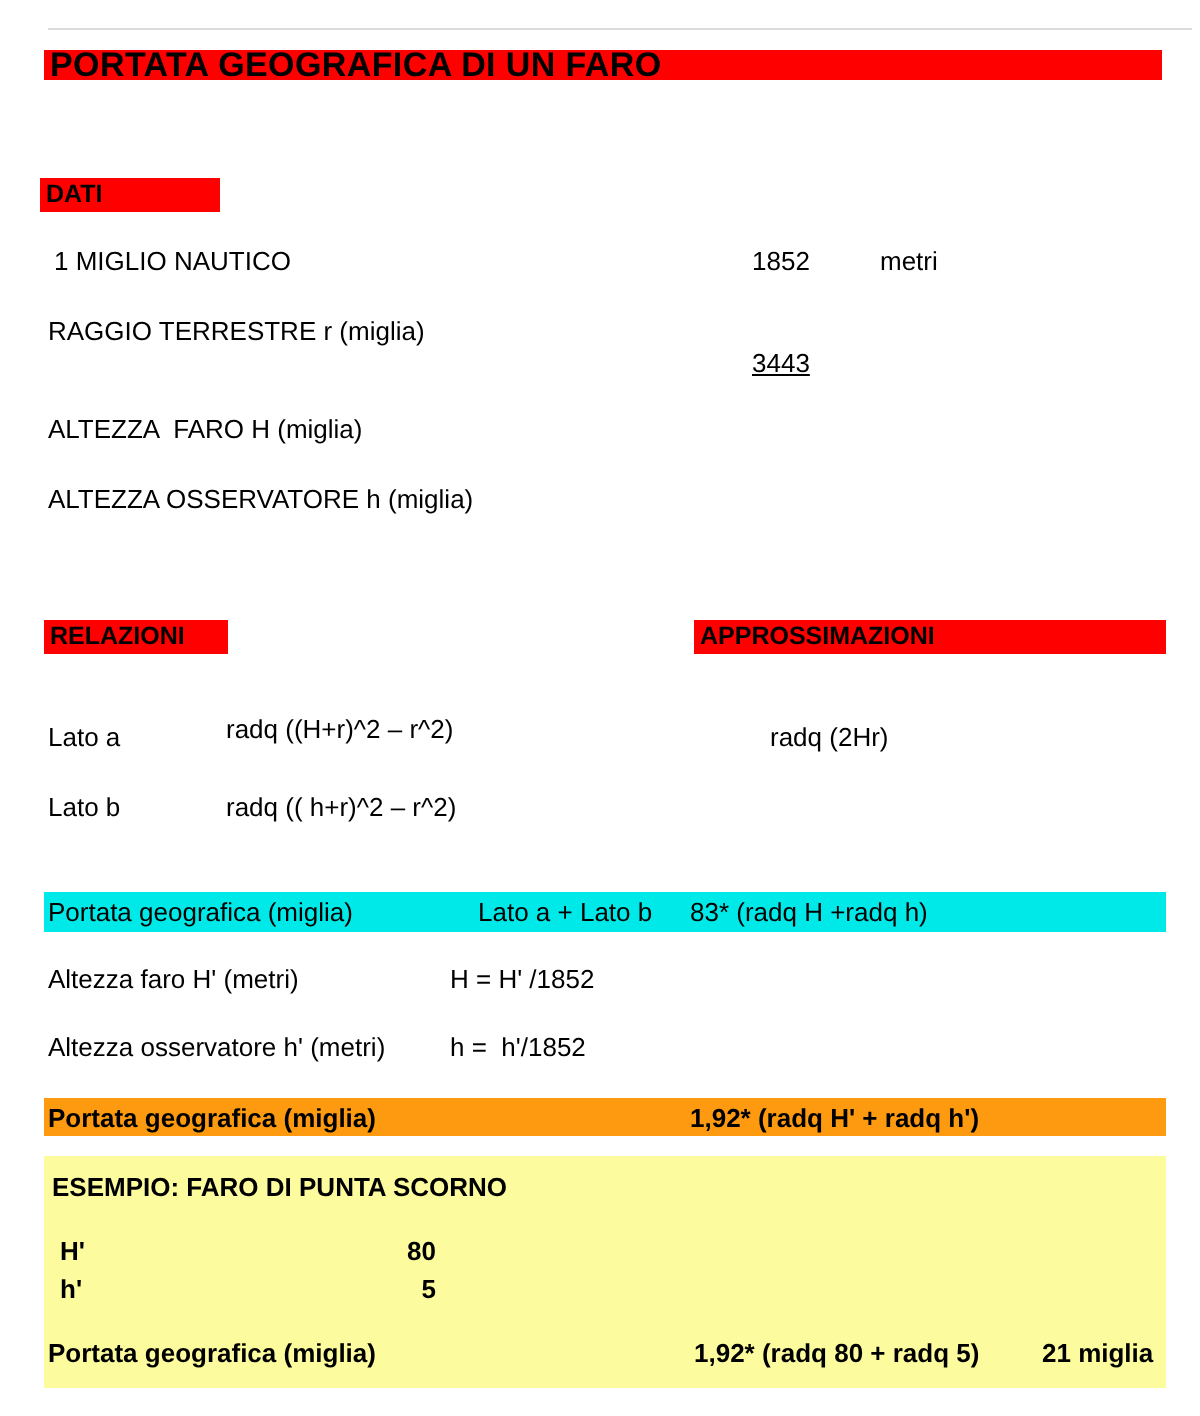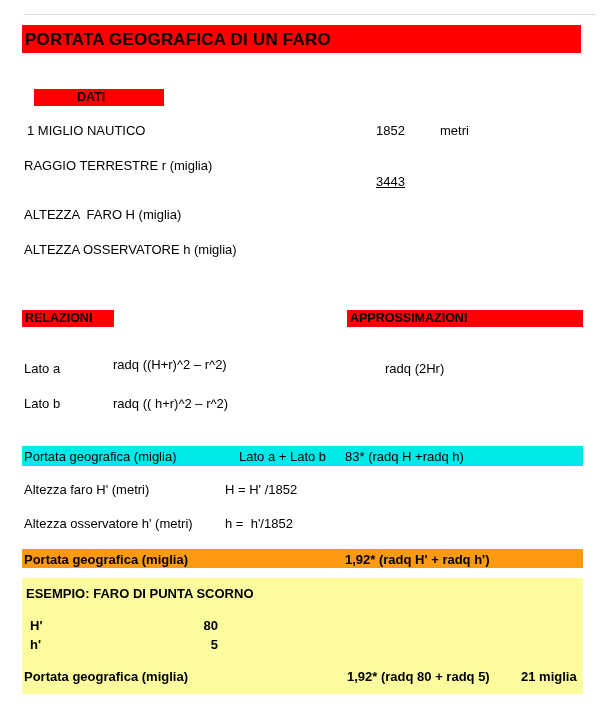--- a/index.html
+++ b/index.html
@@ -4,21 +4,21 @@
 <style>
   html,body{margin:0;padding:0;background:#ffffff;}
   .page{
     position:relative;width:600px;height:708px;background:#fff;overflow:hidden;
     font-family:"Liberation Sans", sans-serif;color:#000;
   }
   .t{position:absolute;font-size:13px;line-height:13px;color:#000;white-space:pre;}
   .b{font-weight:bold;}
   .topline{position:absolute;left:24px;top:14px;width:572px;height:0;border-top:1px solid #dcdcdc;}
   .banner{
-    position:absolute;left:22px;top:25px;width:559px;height:28px;
+    position:absolute;left:22px;top:25px;width:559px;height:15px;
     background:var(--red,#fe0000);display:flex;align-items:center;
   }
   .banner .t{position:static;font-size:17px;line-height:17px;font-weight:bold;padding-left:3px;letter-spacing:.2px;}
   .redlabel{
     position:absolute;height:17px;background:var(--red,#fe0000);
     display:flex;align-items:center;
   }
   .redlabel .t{position:static;font-size:12.5px;line-height:12.5px;font-weight:bold;padding-left:3px;}
   .bar{position:absolute;left:22px;width:561px;}
   .bar .t{top:50%;transform:translateY(-50%);}
@@ -35,21 +35,21 @@
 <body>
 
 <div class="page">
 
   <div class="topline"></div>
 
   <div class="banner">
     <span class="t">PORTATA GEOGRAFICA DI UN FARO</span>
   </div>
 
-  <div class="redlabel" style="left:34px;top:89px;width:90px;padding-left:40px;">
+  <div class="redlabel" style="left:20px;top:89px;width:90px;">
     <span class="t">DATI</span>
   </div>
 
   <span class="t" style="left:27px;top:124px;">1 MIGLIO NAUTICO</span>
   <span class="t" style="left:376px;top:124px;">1852</span>
   <span class="t" style="left:440px;top:124px;">metri</span>
 
   <span class="t" style="left:24px;top:159px;">RAGGIO TERRESTRE r (miglia)</span>
   <span class="t" style="left:376px;top:175px;text-decoration:underline;">3443</span>
 

